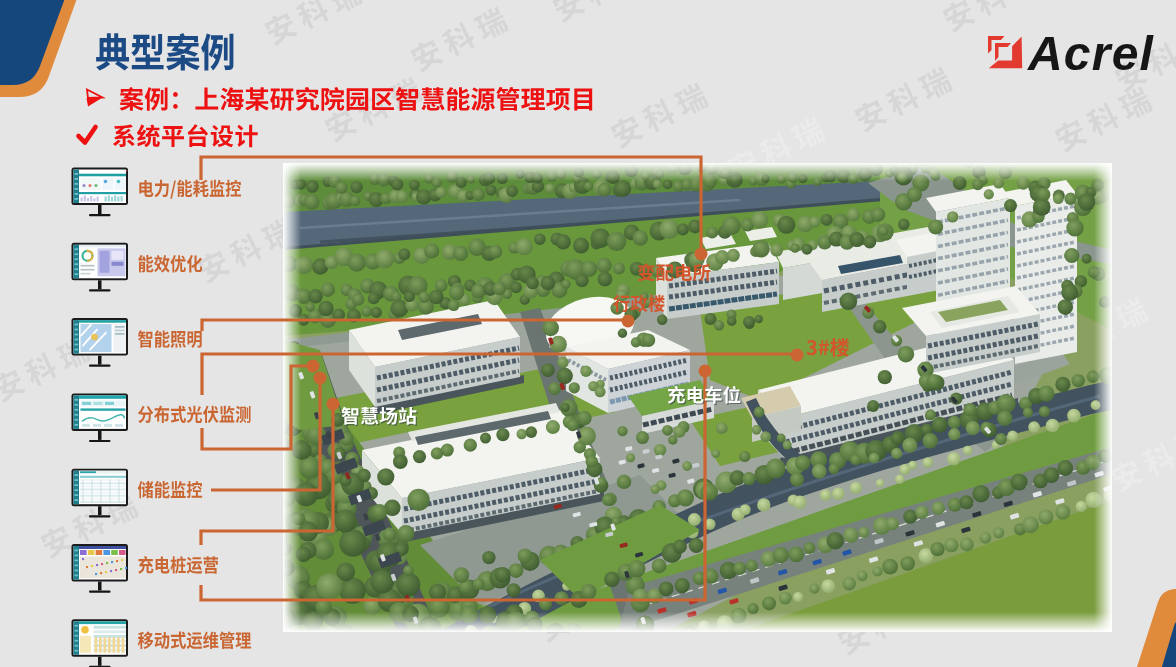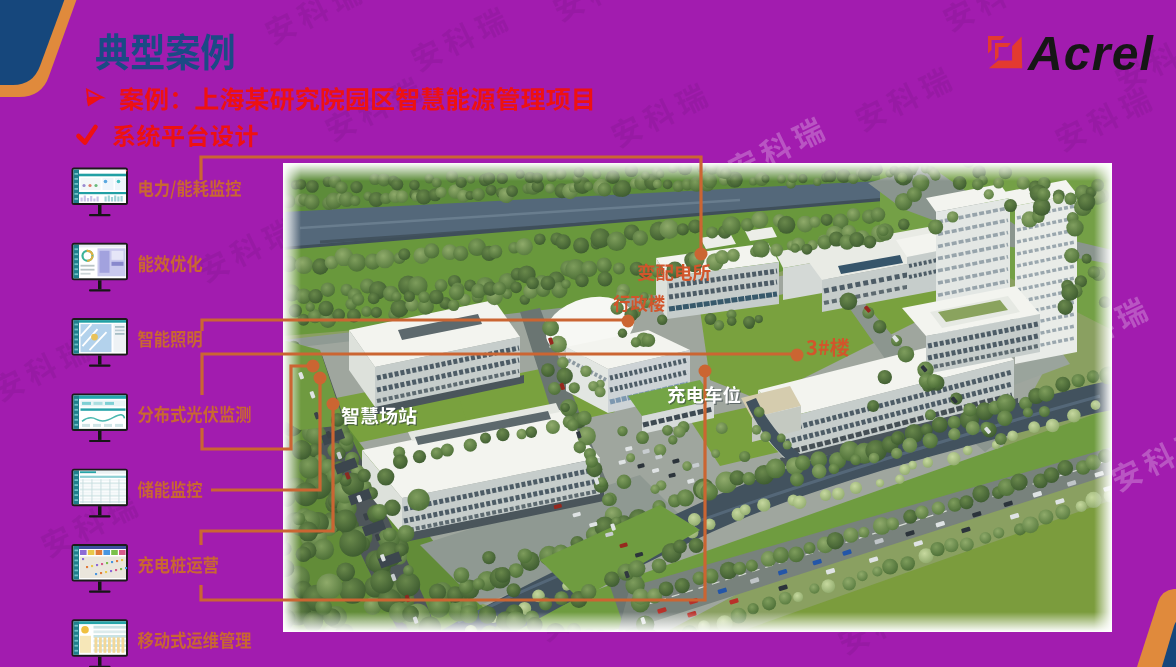--- a/index.html
+++ b/index.html
@@ -1,14 +1,14 @@
 <!DOCTYPE html>
 <html><head><meta charset="utf-8"><title>slide</title>
 <style>html,body{margin:0;padding:0;background:#fff}
-#slide{position:relative;width:1176px;height:667px;overflow:hidden;background:#a21caf;font-family:"Liberation Sans",sans-serif}
+#slide{position:relative;width:1176px;height:667px;overflow:hidden;background:#e5e5e5;font-family:"Liberation Sans",sans-serif}
 </style></head><body>
 <div id="slide">
 <svg width="1176" height="667" viewBox="0 0 1176 667">
 <defs>
 <radialGradient id="tA" cx="0.4" cy="0.35" r="0.8">
           <stop offset="0" stop-color="#7e9d5c" stop-opacity="0.98"></stop>
           <stop offset="1" stop-color="#42652f" stop-opacity="0.98"></stop>
         </radialGradient>
 <radialGradient id="tB" cx="0.4" cy="0.35" r="0.8">
           <stop offset="0" stop-color="#69884b" stop-opacity="0.98"></stop>

